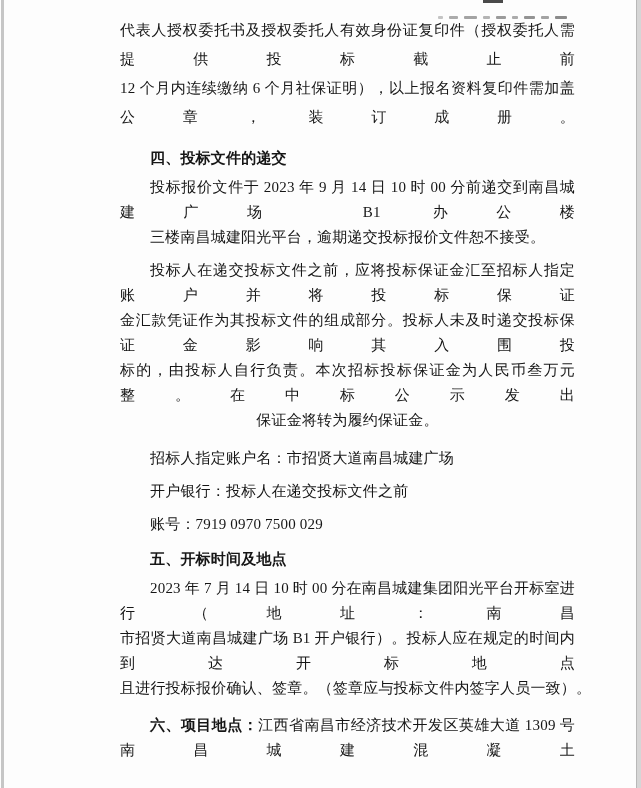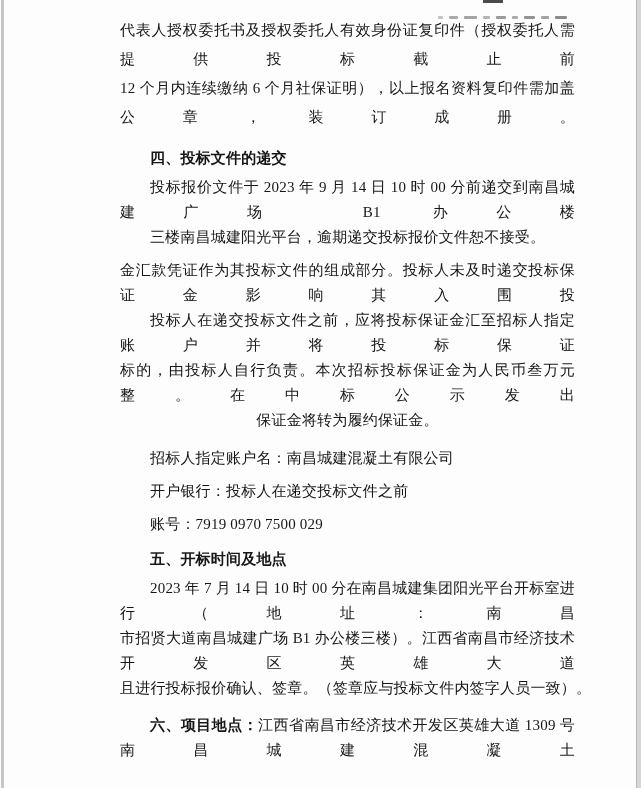--- a/index.html
+++ b/index.html
@@ -61,34 +61,34 @@
   </div>
 
   <div class="h mt14">四、投标文件的递交</div>
 
   <div class="mt5">
     <div class="j ind">投标报价文件于 2023 年 9 月 14 日 10 时 00 分前递交到南昌城建广场 B1 办公楼</div>
     <div class="ln">三楼南昌城建阳光平台，逾期递交投标报价文件恕不接受。</div>
   </div>
 
   <div class="mt8">
+    <div class="j ind">投标人在递交投标文件之前，应将投标保证金汇至招标人指定账户并将投标保证</div>
     <div class="j">金汇款凭证作为其投标文件的组成部分。投标人未及时递交投标保证金影响其入围投</div>
-    <div class="j ind">投标人在递交投标文件之前，应将投标保证金汇至招标人指定账户并将投标保证</div>
     <div class="j">标的，由投标人自行负责。本次招标投标保证金为人民币叁万元整。在中标公示发出</div>
     <div class="ln">保证金将转为履约保证金。</div>
   </div>
 
-  <div class="acct mt13">招标人指定账户名：南昌城建混凝土有限公司</div>
+  <div class="acct mt13">招标人指定账户名：市招贤大道南昌城建广场</div>
   <div class="acct mt8">开户银行：投标人在递交投标文件之前</div>
   <div class="acct mt8">账号：7919 0970 7500 029</div>
 
   <div class="h mt10">五、开标时间及地点</div>
   <div class="mt5">
     <div class="j ind">2023 年 7 月 14 日 10 时 00 分在南昌城建集团阳光平台开标室进行（地址：南昌</div>
-    <div class="j">市招贤大道南昌城建广场 B1 办公楼三楼）。江西省南昌市经济技术开发区英雄大道</div>
+    <div class="j">市招贤大道南昌城建广场 B1 开户银行）。投标人应在规定的时间内到达开标地点</div>
     <div class="ln">且进行投标报价确认、签章。（签章应与投标文件内签字人员一致）。</div>
   </div>
 
   <div class="mt12">
     <div class="j ind"><span class="bold">六、项目地点：</span><span>江西省南昌市经济技术开发区英雄大道 1309 号南昌城建混凝土</span></div>
 
   </div>
 
 </div>
 

